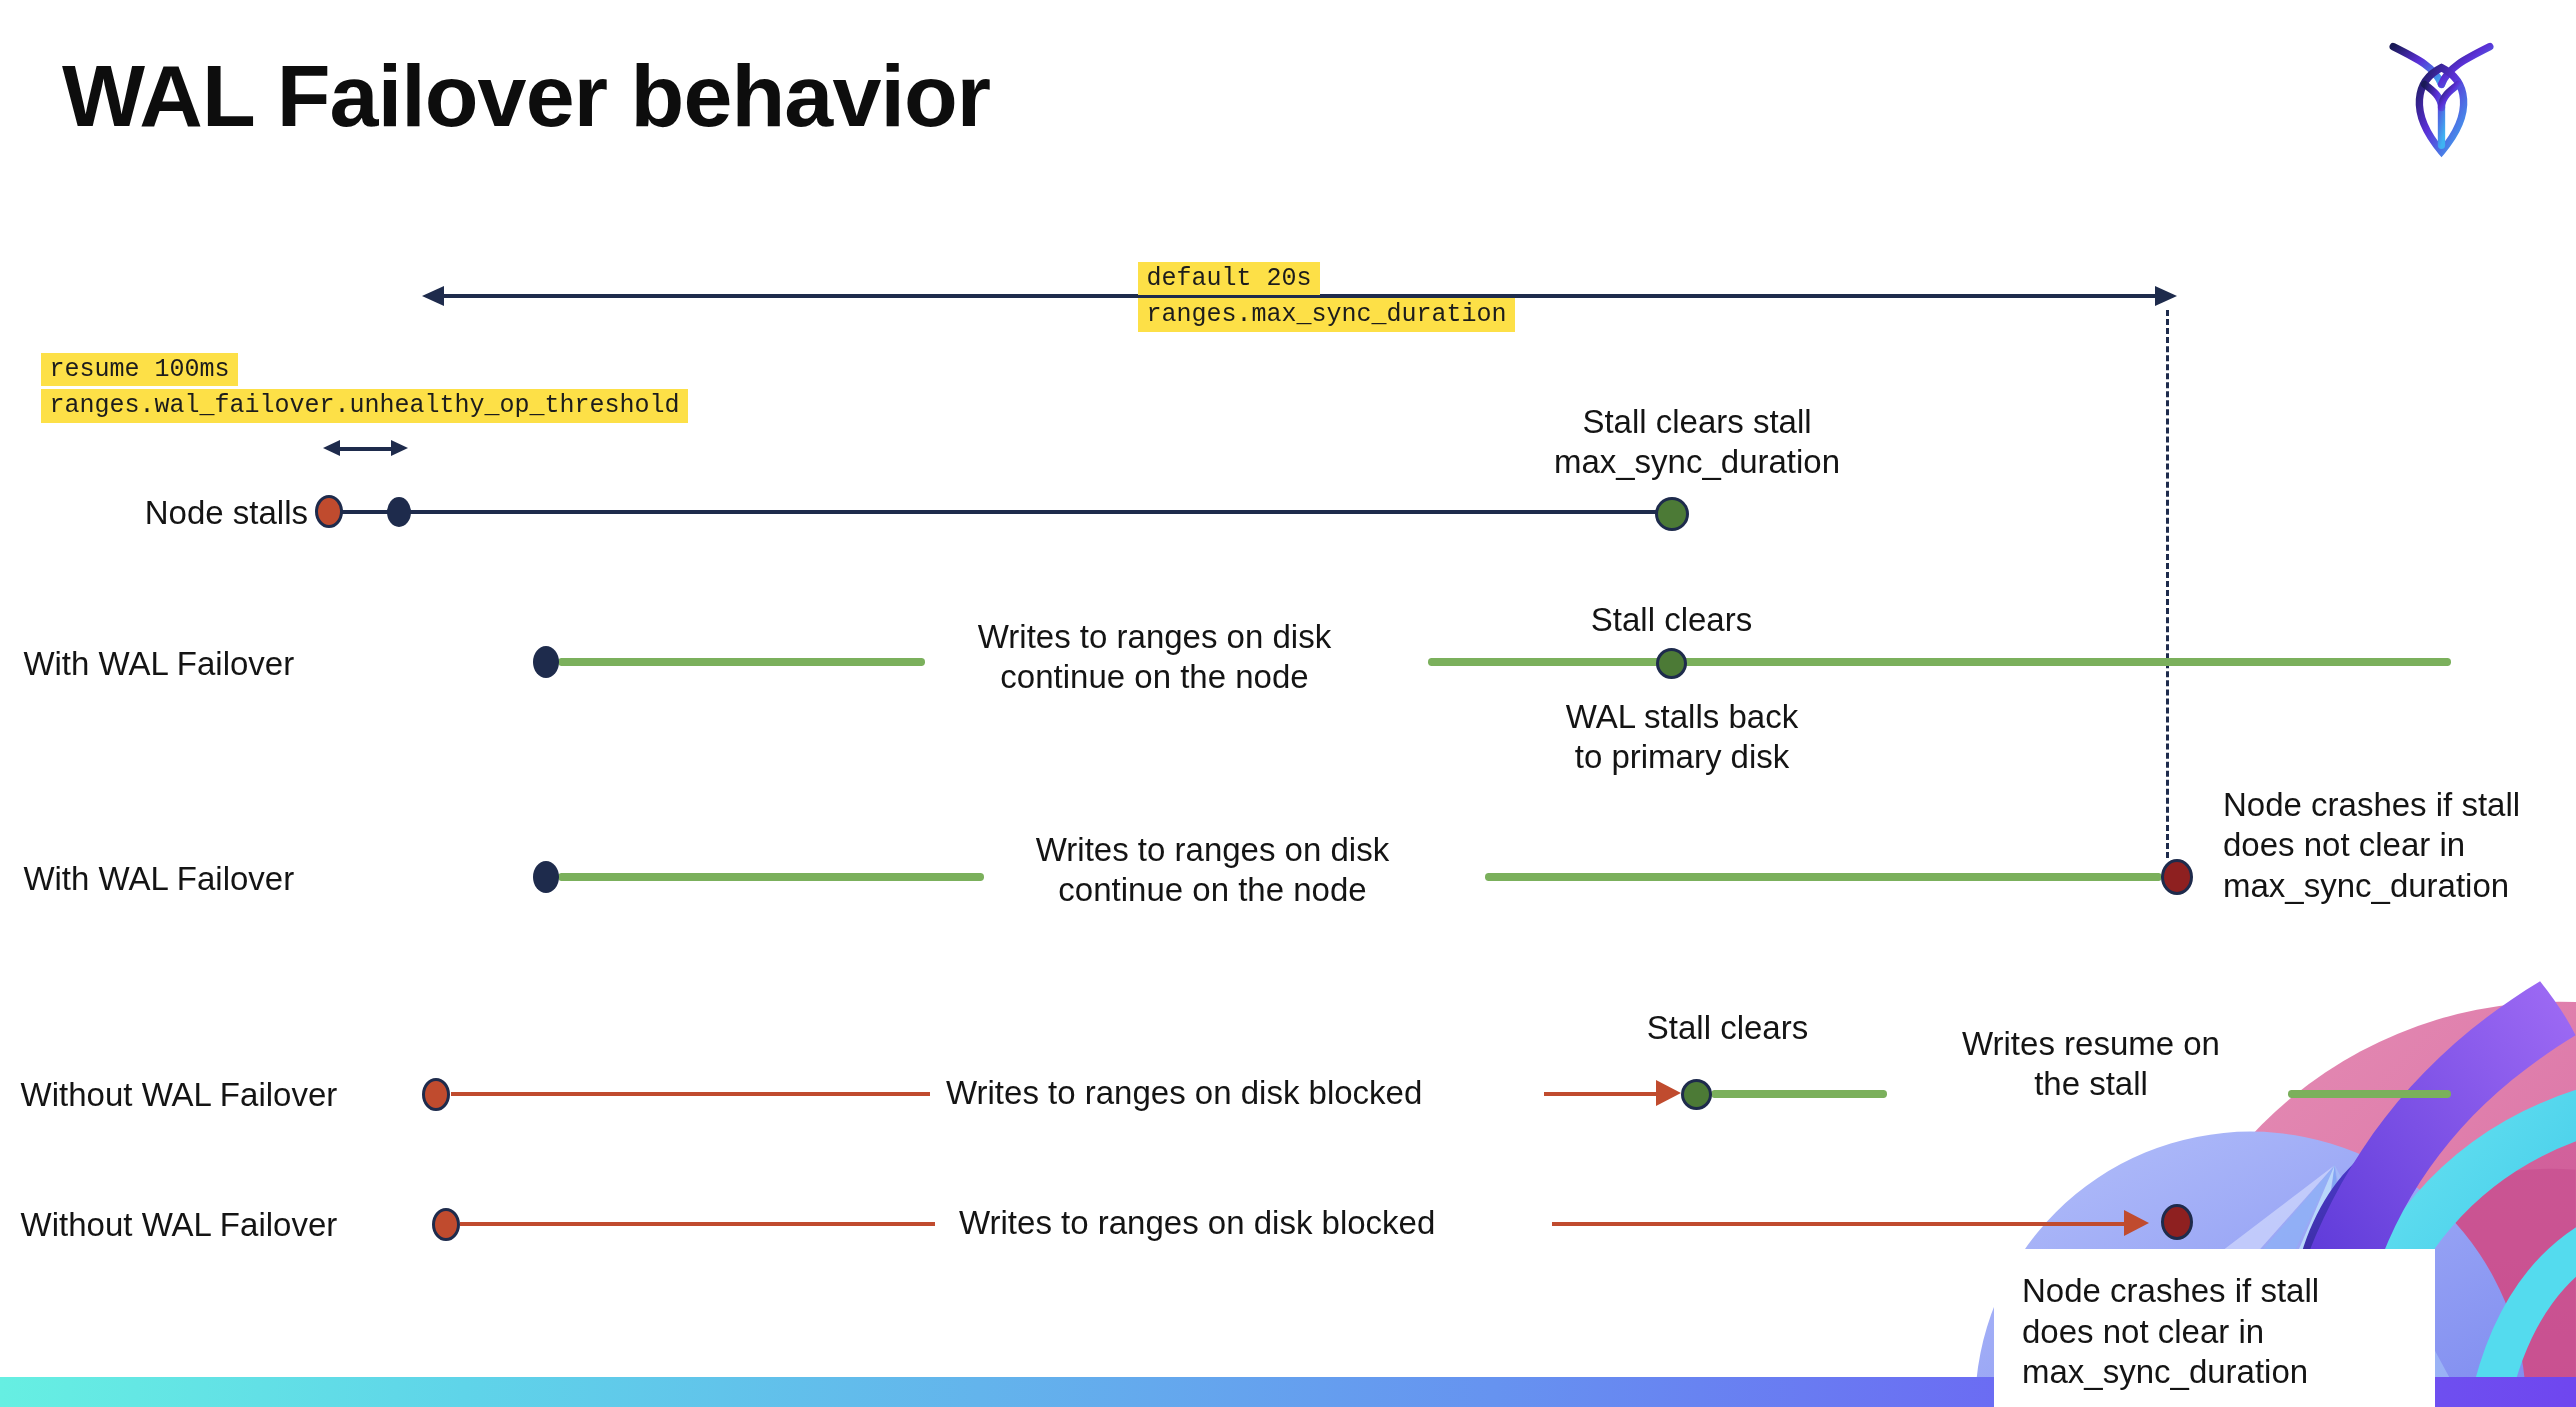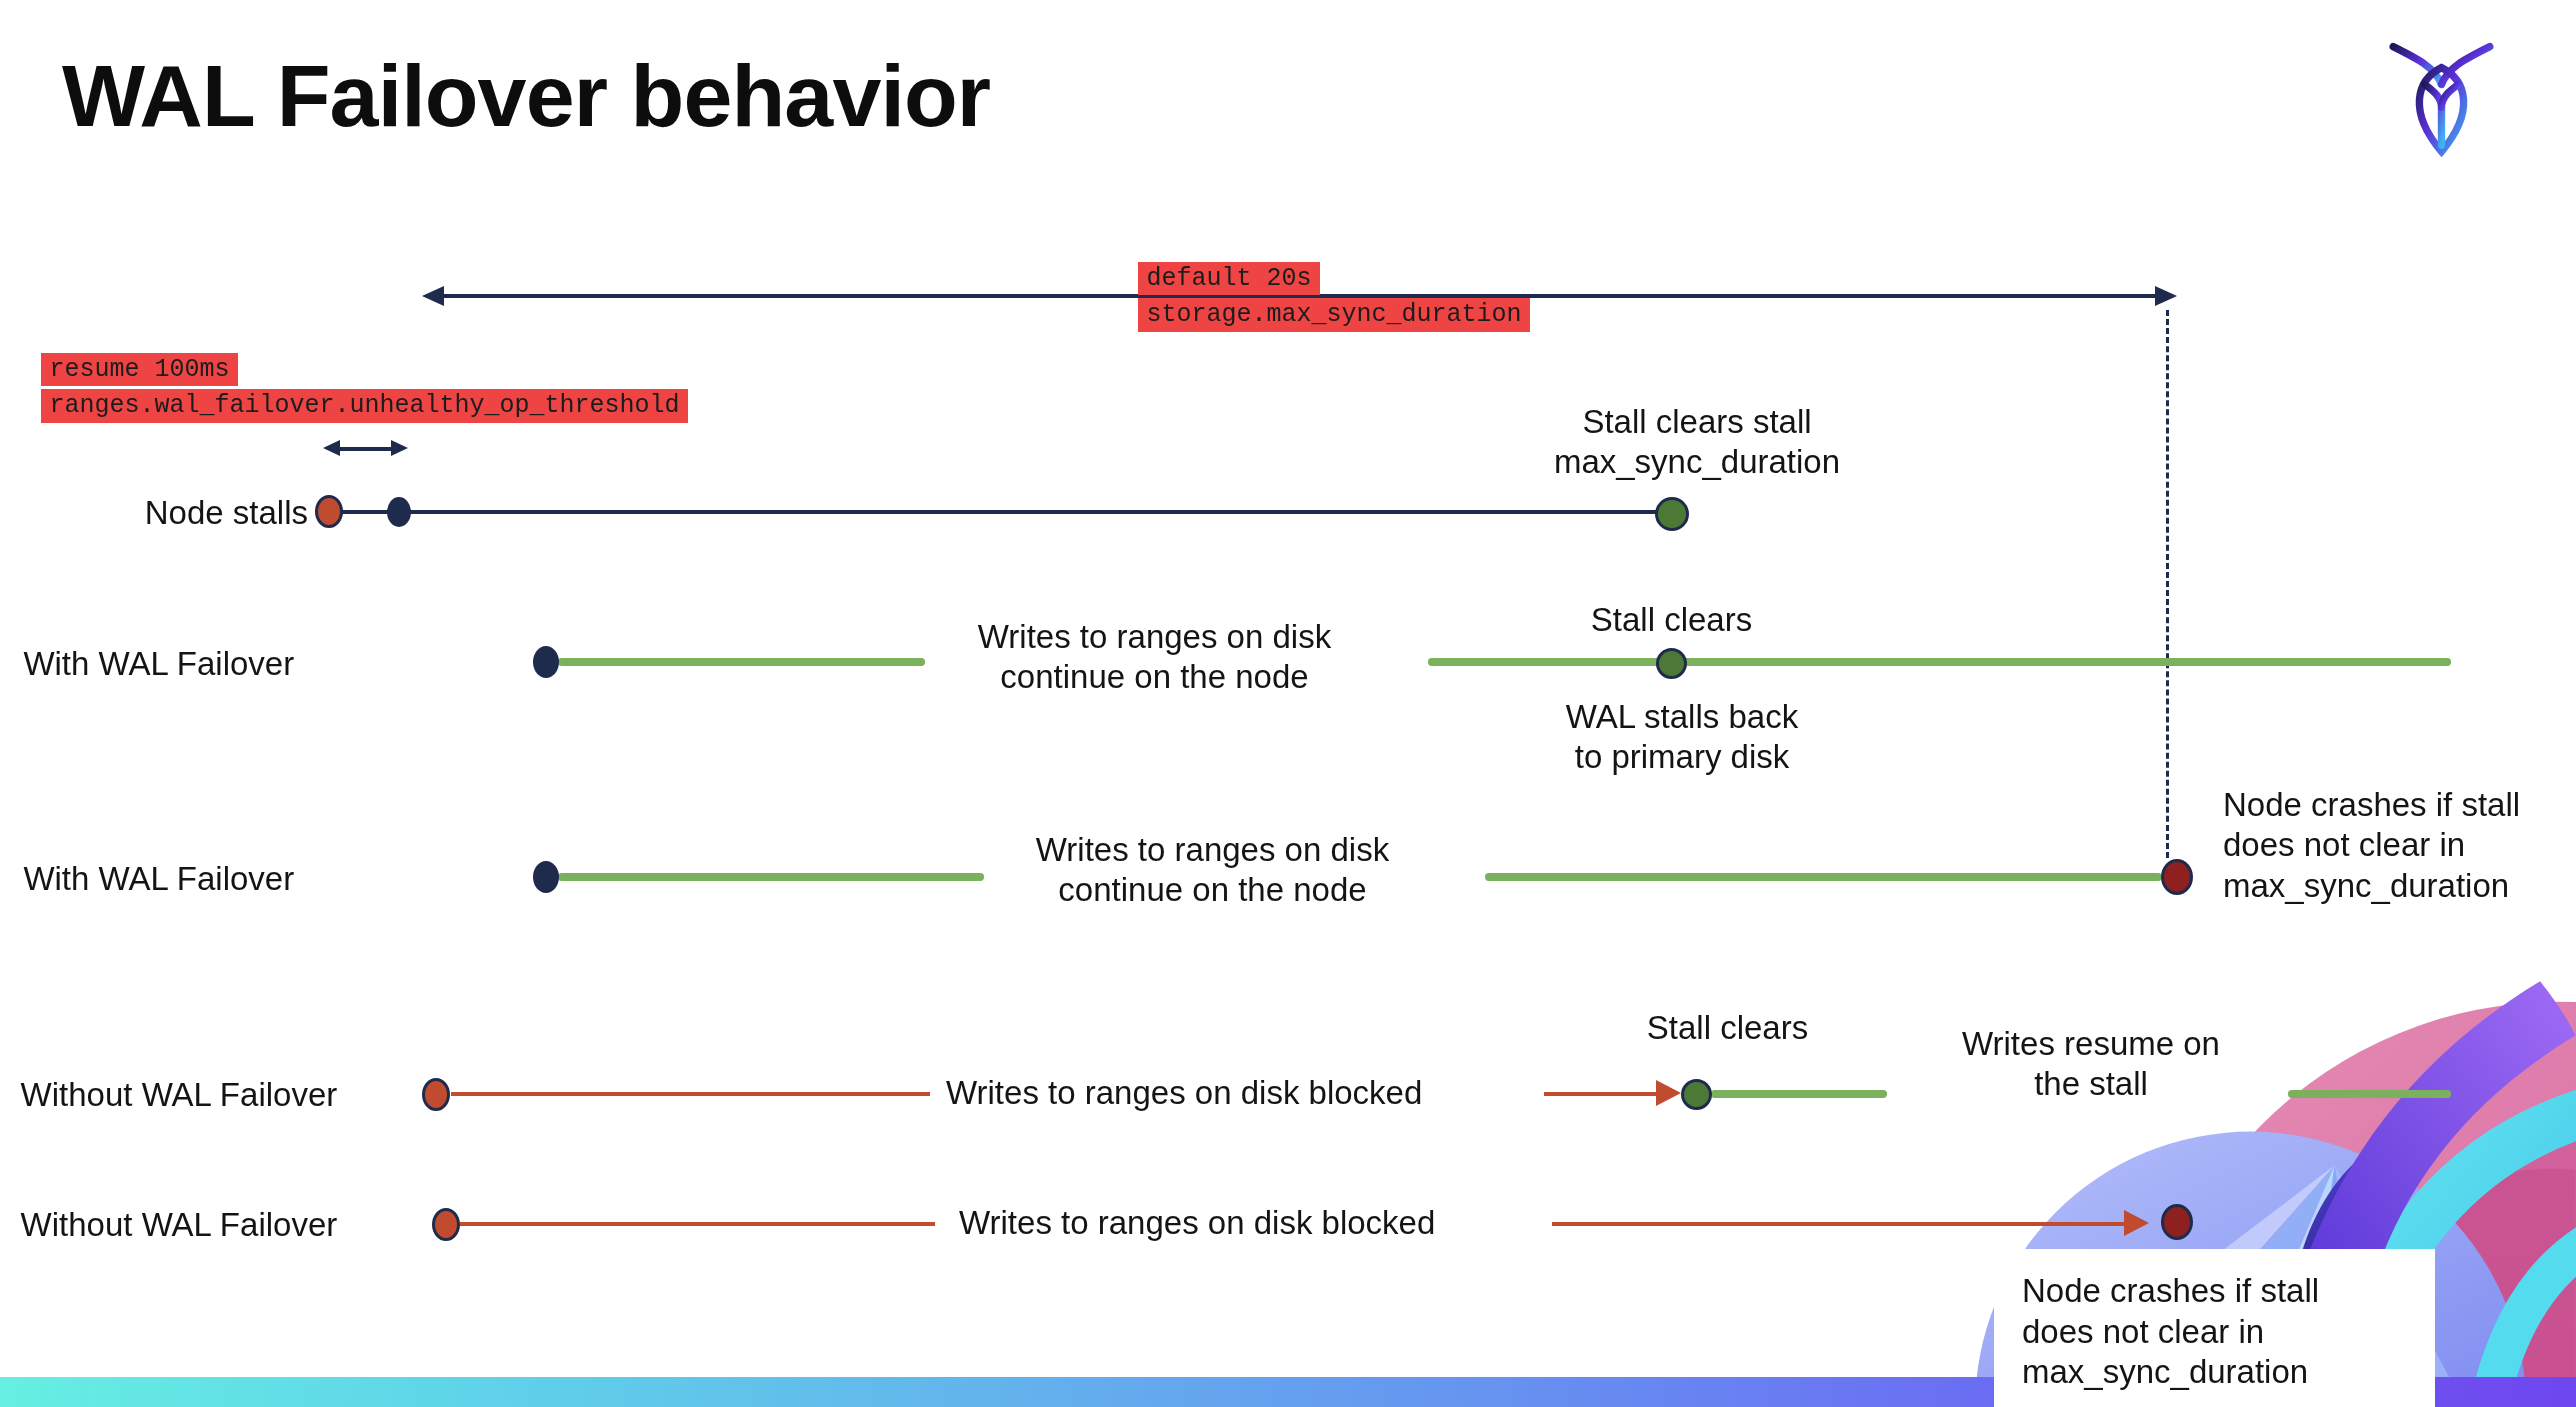--- a/index.html
+++ b/index.html
@@ -10,21 +10,21 @@
   .abs{position:absolute;}
   .pre{white-space:pre-line;}
   .nowrap{white-space:nowrap;}
   .center{text-align:center;}
   .right{text-align:right;}
   .lbl{font-size:33px;line-height:1.22;color:#141414;}
   .mono{
     font-family:"Liberation Mono","DejaVu Sans Mono",monospace;
     font-size:25px;line-height:1.0;color:#1c1c1c;
   }
-  .mono span{display:inline-block;background:#ef4444;padding:3.7px 8.4px 4.7px 8.4px;}
+  .mono span{display:inline-block;background:#fde047;padding:3.7px 8.4px 4.7px 8.4px;}
   .mono .l2{margin-top:2.8px;}
   
   .navy-line{background:#1e2b4c;height:3.7px;z-index:5;}
   .green-seg{background:#7bb05c;height:8.4px;border-radius:3.7px;z-index:6;}
   .red-line{background:#c04b2e;height:3.7px;z-index:6;}
   .dot{border-radius:50%;z-index:8;box-sizing:border-box;}
   .dot.navy{background:#1e2b4c;}
   .dot.red{background:#c04b2e;border:3.7px solid #1e2b4c;}
   .dot.darkred{background:#8e2020;border:3.7px solid #1e2b4c;}
   .dot.green{background:#4c7a36;border:3.7px solid #1e2b4c;}
@@ -66,21 +66,21 @@
       <path d="M50,104 L50,68 C50,58 42,52 34,46"></path>
       <path d="M50,68 C50,58 58,52 66,46"></path>
     </g>
   </svg>
 
   <div class="abs navy-line" style="left:439px;top:294px;width:1727px;"></div>
   <div class="abs arrowhead ah-left-navy" style="left:422px;top:286px;"></div>
   <div class="abs arrowhead ah-right-navy" style="left:2155px;top:286px;"></div>
   <div class="abs mono" style="left:1138px;top:262px;z-index:6;">
     <span>default 20s</span><br>
-    <span class="l2">storage.max_sync_duration</span>
+    <span class="l2">ranges.max_sync_duration</span>
   </div>
 
   <div class="abs dashed-v" style="left:2166px;top:310px;height:548px;"></div>
 
   <div class="abs mono" style="left:41px;top:353px;z-index:6;">
     <span>resume 100ms</span><br>
     <span class="l2">ranges.wal_failover.unhealthy_op_threshold</span>
   </div>
   <div class="abs navy-line" style="left:338px;top:447px;width:54px;"></div>
   <div class="abs arrowhead ah-left-navy-sm" style="left:323px;top:440px;"></div>

